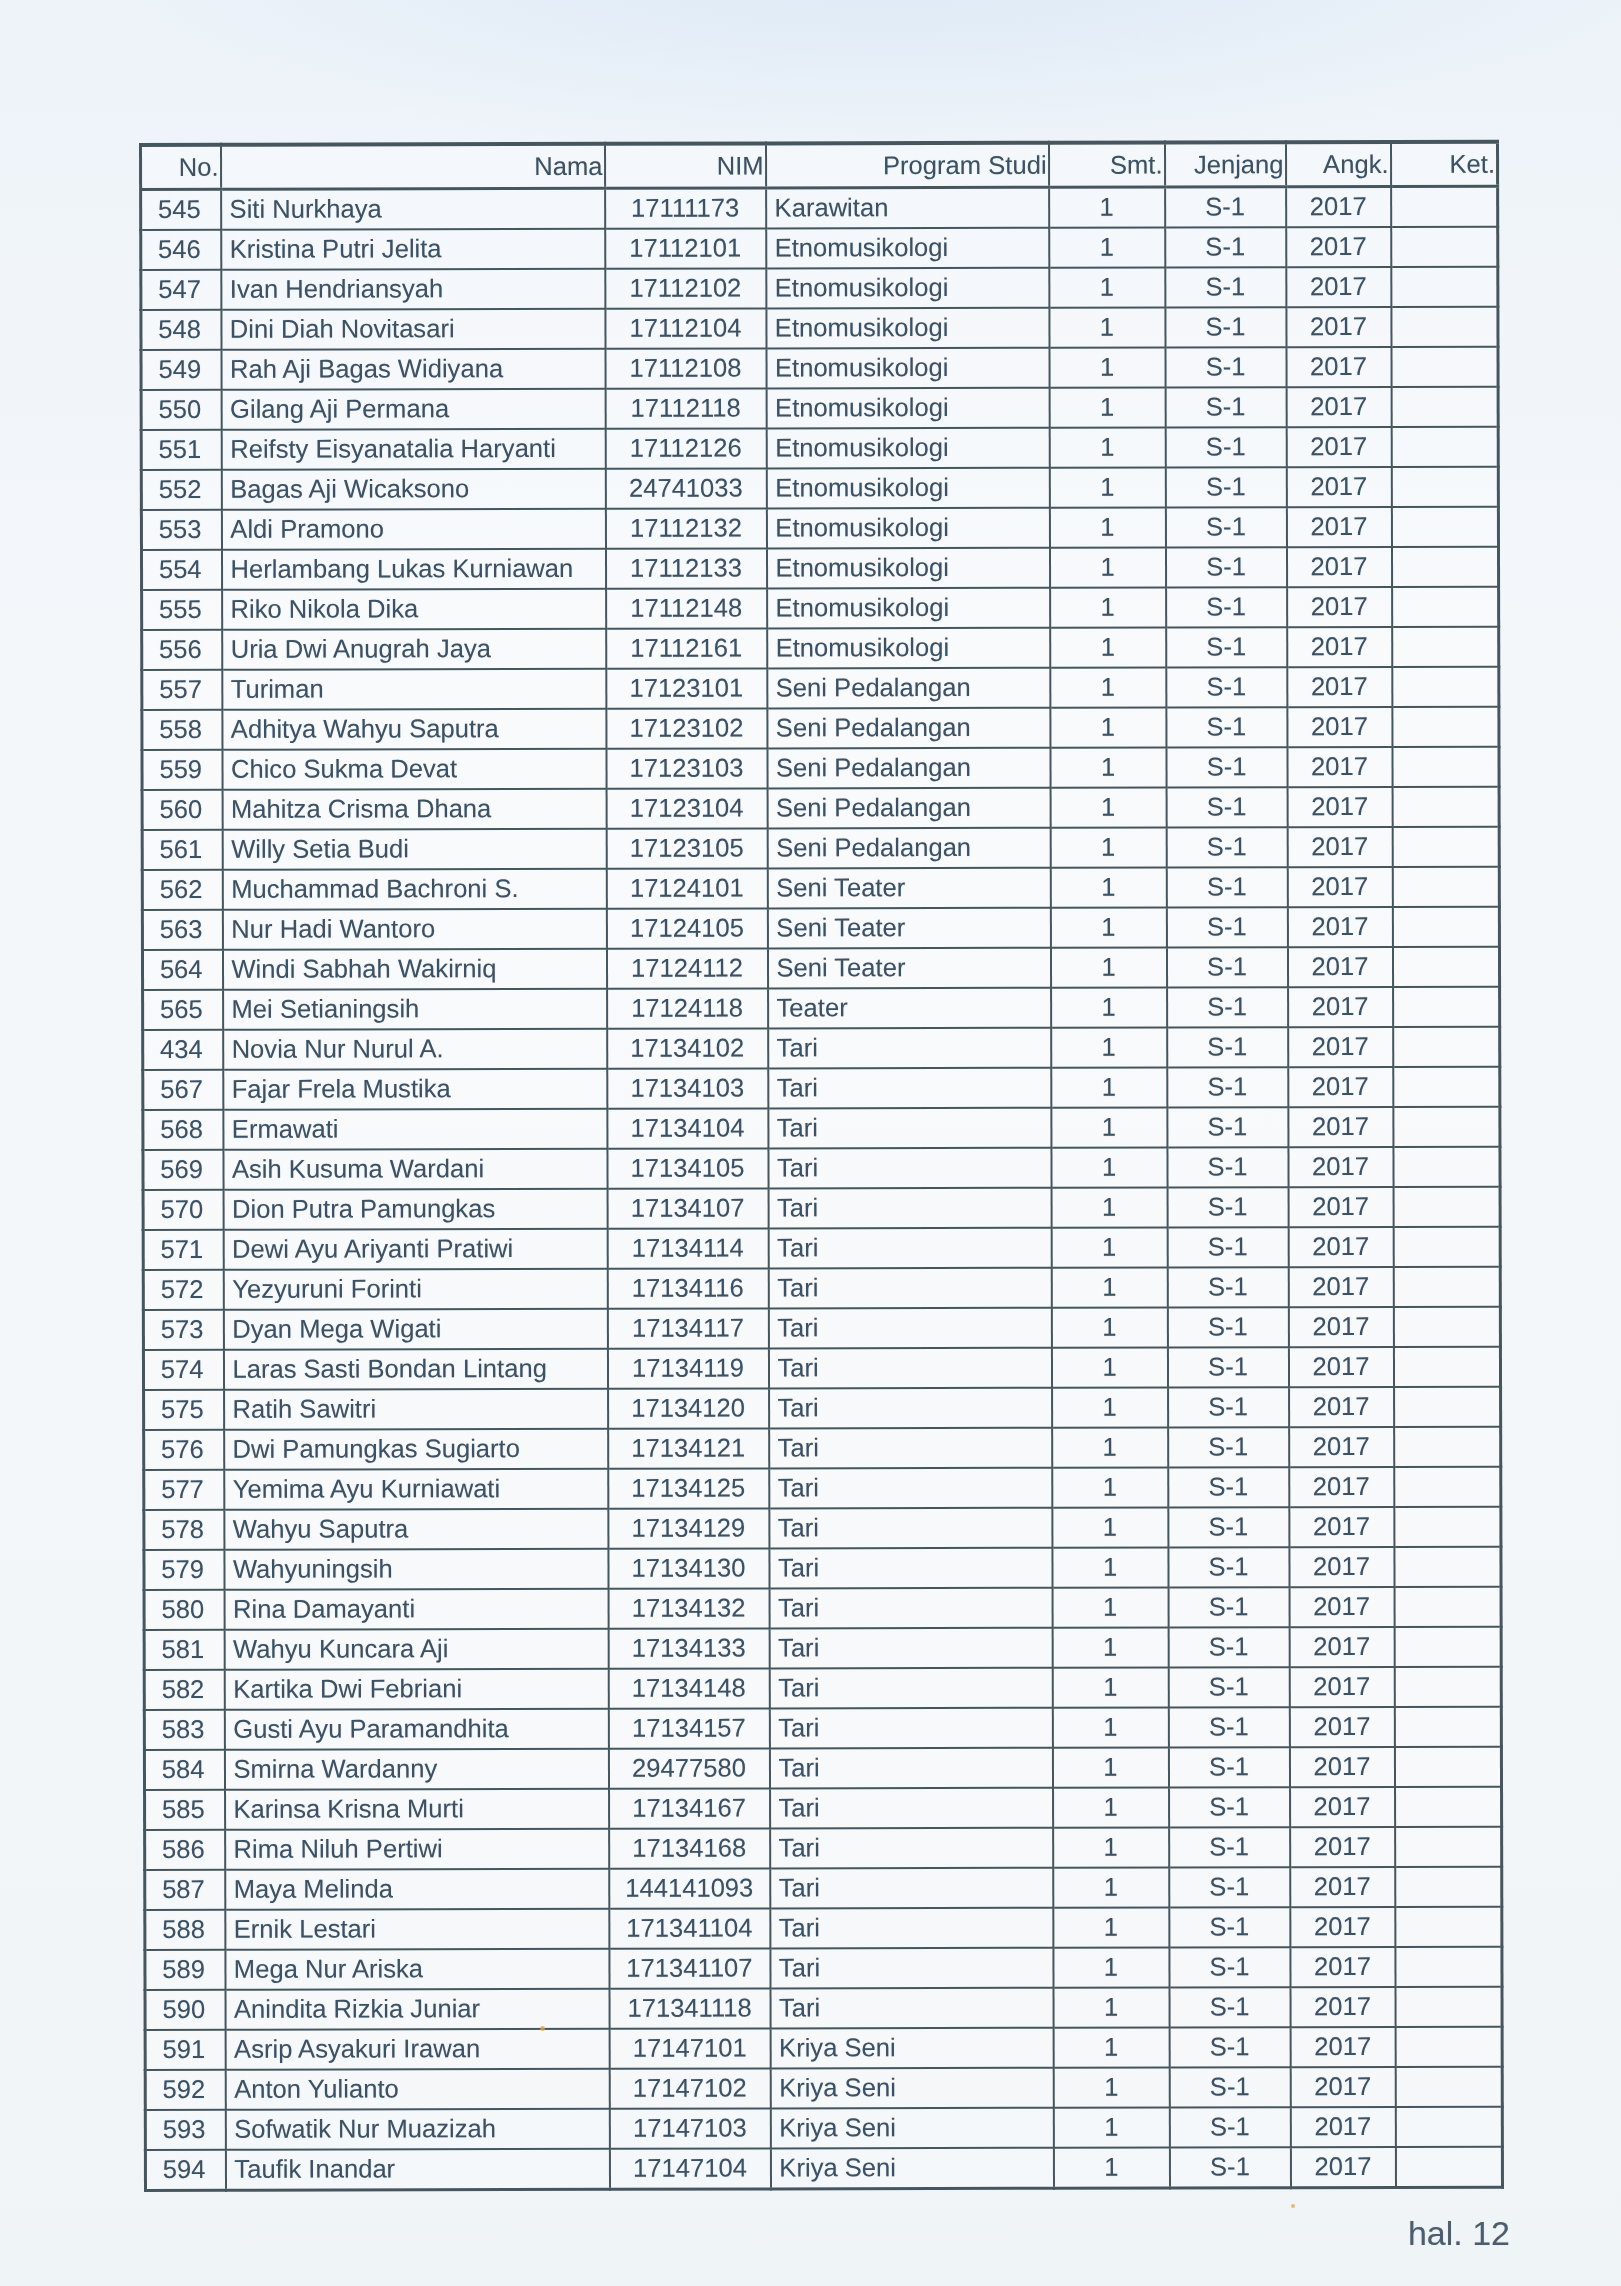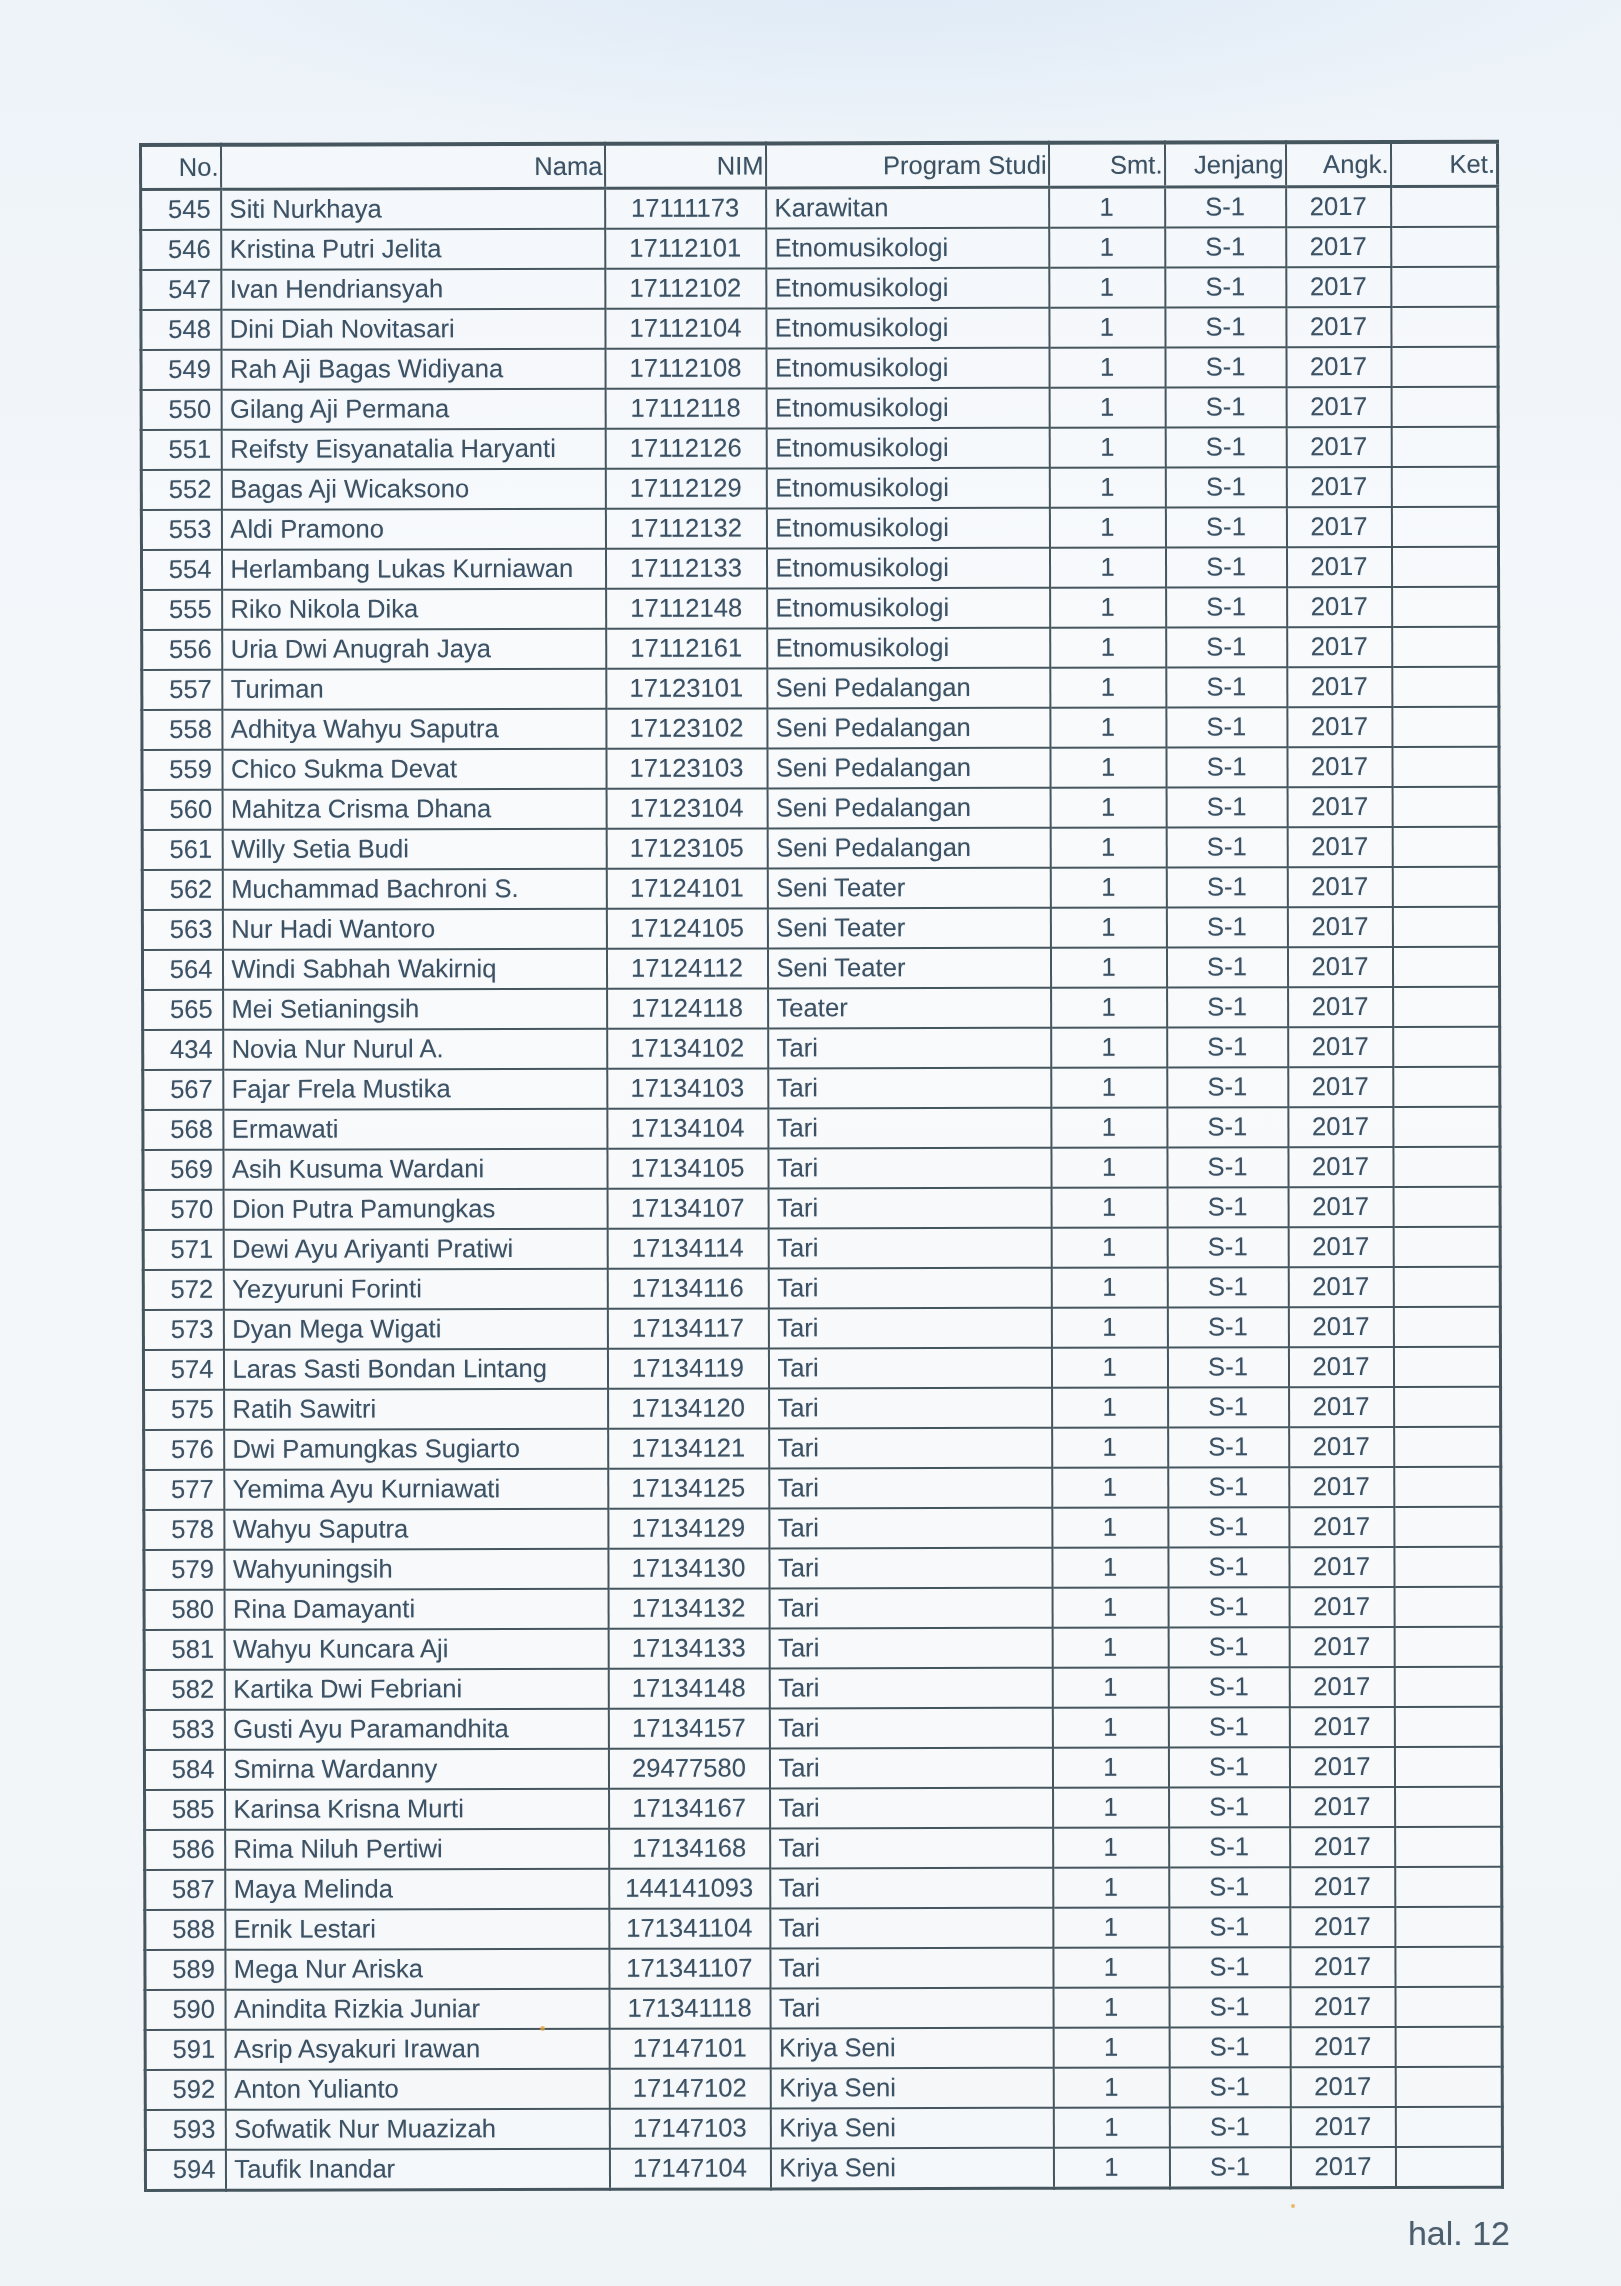--- a/index.html
+++ b/index.html
@@ -33,21 +33,21 @@
     border:2px solid #46565e;
     font-size:25.6px;line-height:1;color:#3c5264;
     overflow:hidden;white-space:nowrap;
     text-shadow:0 0 1px rgba(60,82,100,0.30);
   }
   thead th{
     height:39px;font-weight:normal;text-align:right;
     border-bottom-width:3.9px;
   }
   td{height:38px;padding:0 5.9px;}
-  td.col-no{text-align:right;padding-right:9px;}
+  td.col-no{text-align:center;padding-right:9px;}
   td.col-nama,td.col-program_studi{text-align:left;padding-left:7.9px;}
   td.col-nim,td.col-smt,td.col-jenjang,td.col-angk,td.col-ket{text-align:center;}
   .page-footer{
     position:absolute;right:111px;top:2214px;
     font-size:34px;color:#4c5e6d;
     text-shadow:0 0 1px rgba(60,82,100,0.3);
   }
   .speck{position:absolute;border-radius:50%;background:#e8a33d;opacity:.75;}
   .speck.s1{left:540px;top:2026px;width:4.9px;height:4.9px;}
   .speck.s2{left:1291px;top:2204px;width:3.9px;height:3.9px;}
@@ -146,21 +146,21 @@
           <td class="col-nim">17112126</td>
           <td class="col-program_studi">Etnomusikologi</td>
           <td class="col-smt">1</td>
           <td class="col-jenjang">S-1</td>
           <td class="col-angk">2017</td>
           <td class="col-ket"></td>
         </tr>
         <tr>
           <td class="col-no">552</td>
           <td class="col-nama">Bagas Aji Wicaksono</td>
-          <td class="col-nim">17112129</td>
+          <td class="col-nim">24741033</td>
           <td class="col-program_studi">Etnomusikologi</td>
           <td class="col-smt">1</td>
           <td class="col-jenjang">S-1</td>
           <td class="col-angk">2017</td>
           <td class="col-ket"></td>
         </tr>
         <tr>
           <td class="col-no">553</td>
           <td class="col-nama">Aldi Pramono</td>
           <td class="col-nim">17112132</td>

